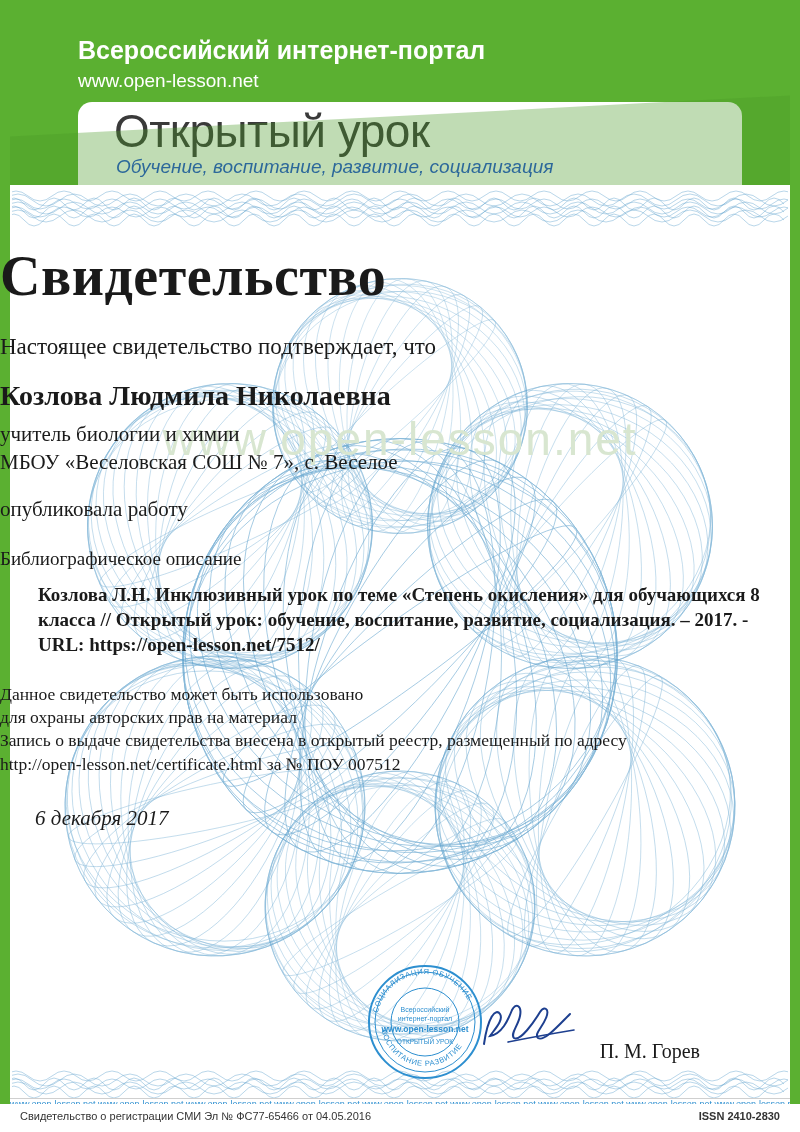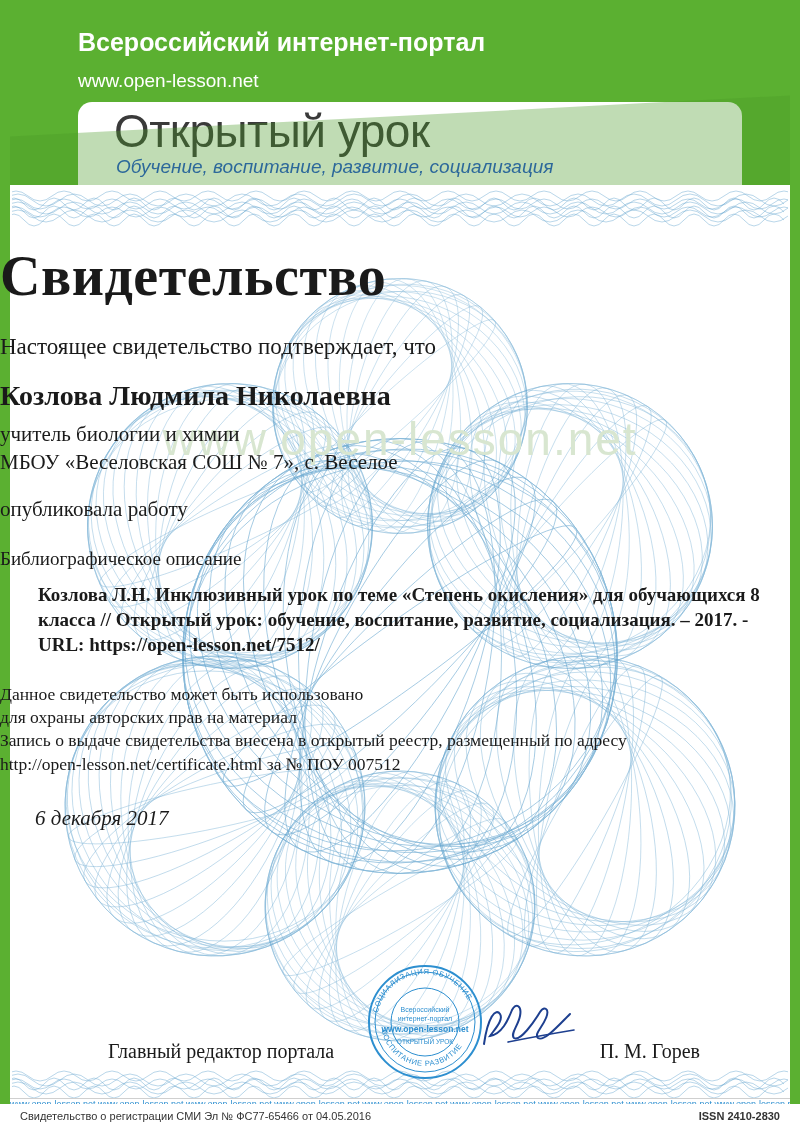--- a/index.html
+++ b/index.html
@@ -50,21 +50,21 @@
     width: 900px;
     height: 160px;
     background: #4a9a27;
     transform: rotate(-3deg);
     opacity: 0.35;
   }
 
   .portal-title {
     position: absolute;
     left: 68px;
-    top: 18px;
+    top: 26px;
     color: #ffffff;
     font-family: "Liberation Sans", sans-serif;
     font-weight: bold;
     font-size: 25px;
     letter-spacing: 0px;
   }
   .portal-url {
     position: absolute;
     left: 68px;
     top: 60px;
@@ -403,21 +403,20 @@
   </div>
 
   <div class="signature-scribble">
     <svg width="110" height="60" viewBox="0 0 110 60" xmlns="http://www.w3.org/2000/svg">
       <path d="M6,44 C10,16 18,8 22,14 C26,20 16,30 12,36 C24,34 30,20 34,10 C38,2 44,6 42,16 C40,26 32,34 36,38 C42,42 56,22 62,12 C66,6 72,8 68,18 C64,28 56,34 60,38 C66,42 80,26 92,14" fill="none" stroke="#1d3f8f" stroke-width="2" stroke-linecap="round"></path>
       <path d="M30,42 C50,38 72,34 96,30" fill="none" stroke="#1d3f8f" stroke-width="1.6" stroke-linecap="round"></path>
     </svg>
   </div>
 
   <div class="sign-row">
-    <div class="sign-label">Главный редактор портала</div>
     <div class="sign-person">П. М. Горев</div>
   </div>
 
   <div class="footer-strip">
     <span>www.open-lesson.net www.open-lesson.net www.open-lesson.net www.open-lesson.net www.open-lesson.net www.open-lesson.net www.open-lesson.net www.open-lesson.net www.open-lesson.net www.open-lesson.net www.open-lesson.net www.open-lesson.net</span>
   </div>
 
   <div class="footer-row"></div>
   <div class="footer-sep"></div>
   <div class="footer-left">Свидетельство о регистрации СМИ Эл № ФС77-65466 от 04.05.2016</div>

